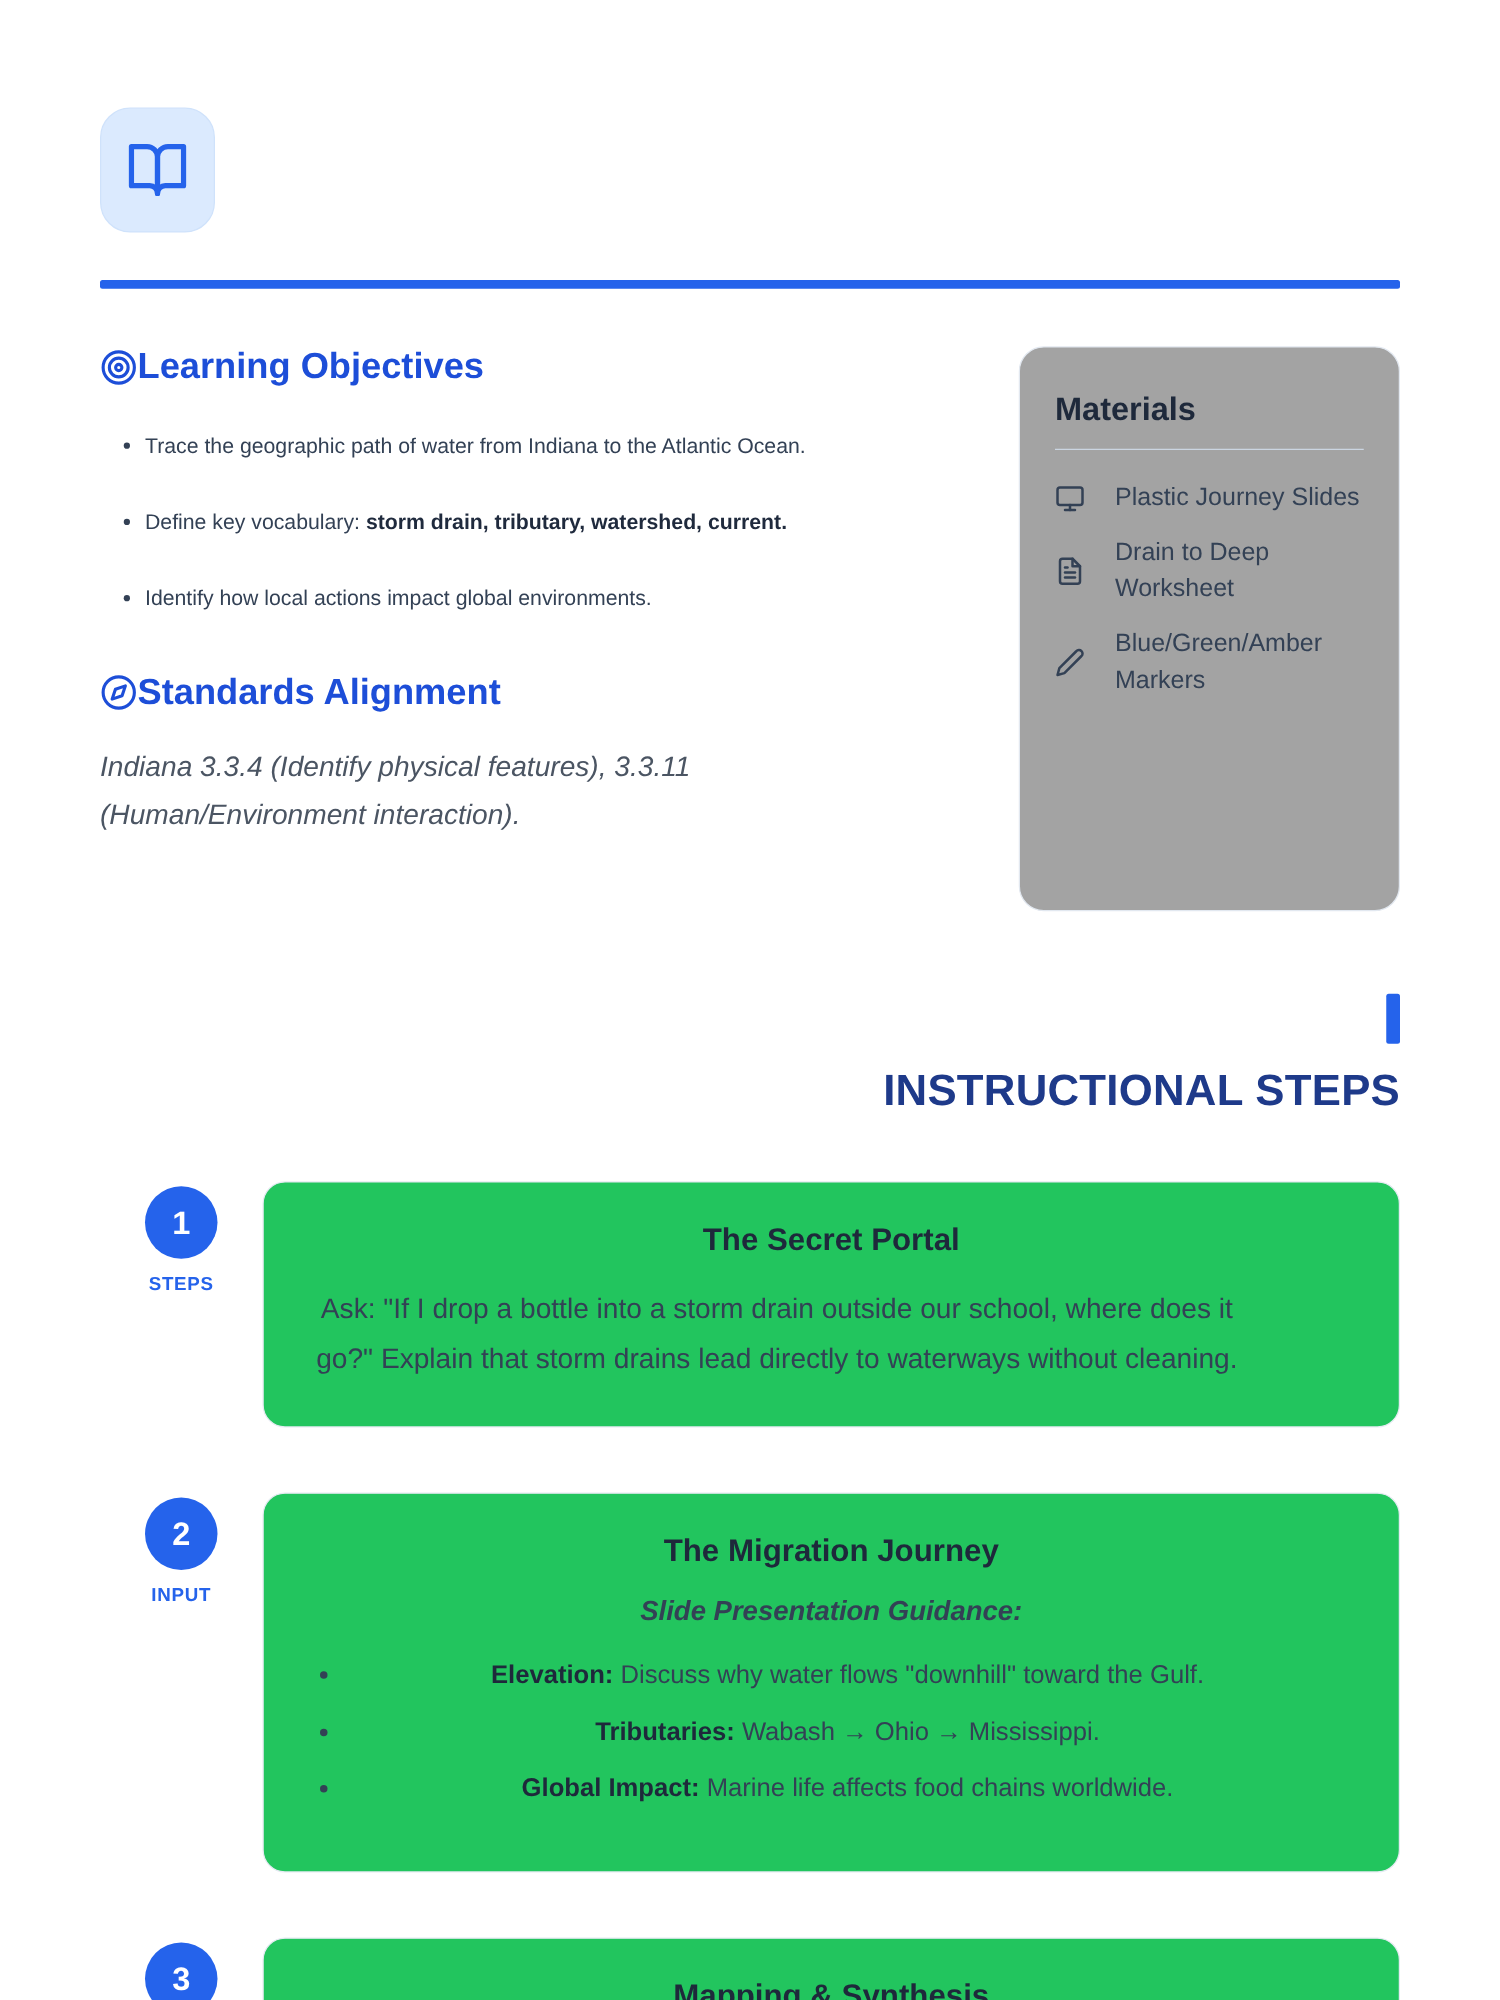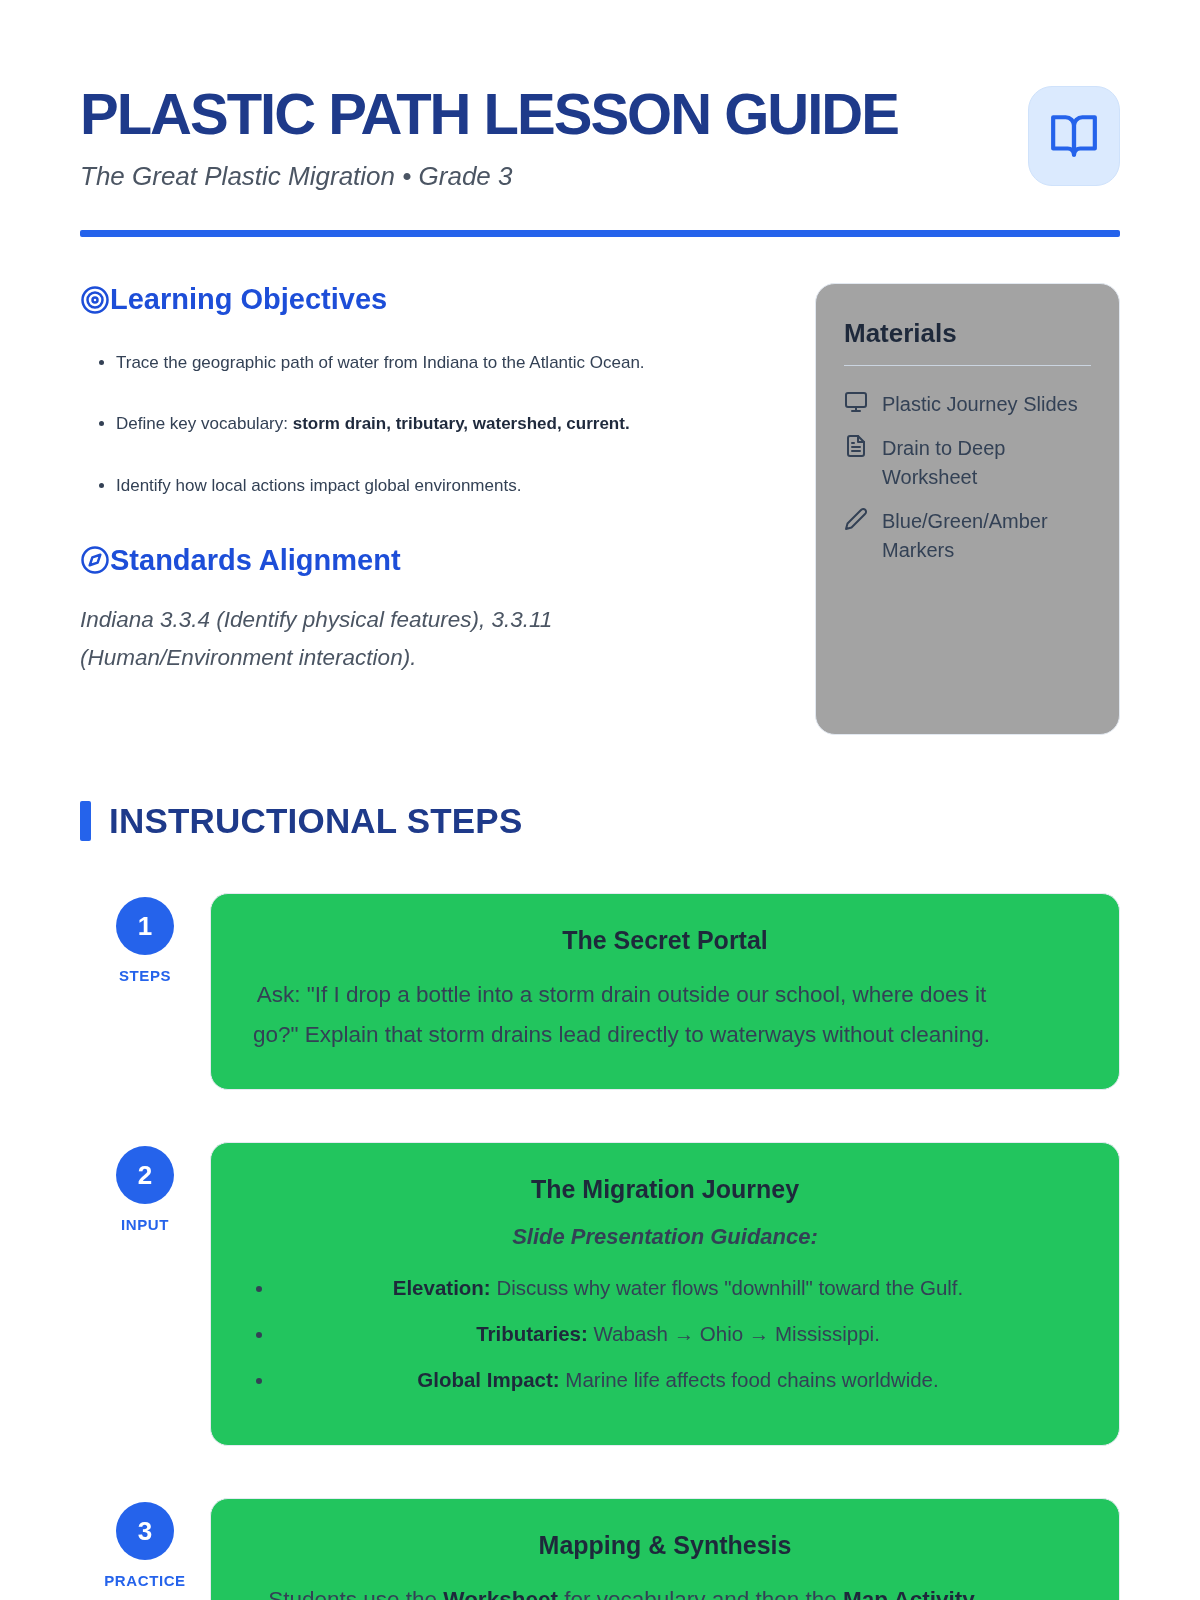--- a/index.html
+++ b/index.html
@@ -55,29 +55,30 @@
   
   .materials-card {
     width: 305px; flex: 0 0 305px; min-height: 452px;
     background: #a3a3a3; border: 1.5px solid #e2e8f0; border-radius: 20px;
     padding: 34px 28px 14px 28px;
   }
   .materials-title { font-size: 26px; font-weight: 700; color: #1e293b; }
   .materials-rule { border: none; border-top: 1px solid #cbd5e1; margin: 16px 0 24px 0; }
   ul.materials-list { list-style: none; }
   ul.materials-list li {
-    display: flex; gap: 14px; margin-bottom: 15px;
+    display: flex; align-items: center; gap: 24px; margin-bottom: 15px;
   }
   .m-icon { flex: 0 0 auto; display: flex; color: #334155; }
   .m-label { font-size: 20px; line-height: 1.45; color: #334155; }
 
   
   .steps-heading {
     display: flex; align-items: flex-end; gap: 18px;
     margin-top: 66px;
+    flex-direction: column;
   }
   .steps-heading .accent-bar {
     width: 11px; height: 40px; background: #2563eb; border-radius: 2px;
   }
   .steps-heading .steps-heading-text {
     font-size: 35px; font-weight: 800; color: #1e3a8a; letter-spacing: 0.2px;
   }
 
   .step-row { display: flex; margin-top: 52px; }
   .step-side {
@@ -112,24 +113,20 @@
   ul.step-bullets li { font-size: 20.5px; color: #334155; margin-bottom: 17px; line-height: 1.4; }
   ul.step-bullets li strong { font-weight: 700; color: #1e293b; }
 </style>
 </head>
 <body>
 
 <div class="page">
 
   <header>
     <div class="header-row">
-      <div>
-        <h1 class="doc-title">PLASTIC PATH LESSON GUIDE</h1>
-        <p class="doc-subtitle">The Great Plastic Migration • Grade 3</p>
-      </div>
       <div class="book-badge">
         <svg width="50" height="50" viewBox="0 0 24 24" fill="none" stroke="#2563eb" stroke-width="2" stroke-linecap="round" stroke-linejoin="round">
           <path d="M2 3h6a4 4 0 0 1 4 4v14a3 3 0 0 0-3-3H2z"></path>
           <path d="M22 3h-6a4 4 0 0 0-4 4v14a3 3 0 0 1 3-3h7z"></path>
         </svg>
       </div>
     </div>
     <div class="header-rule"></div>
   </header>
 

